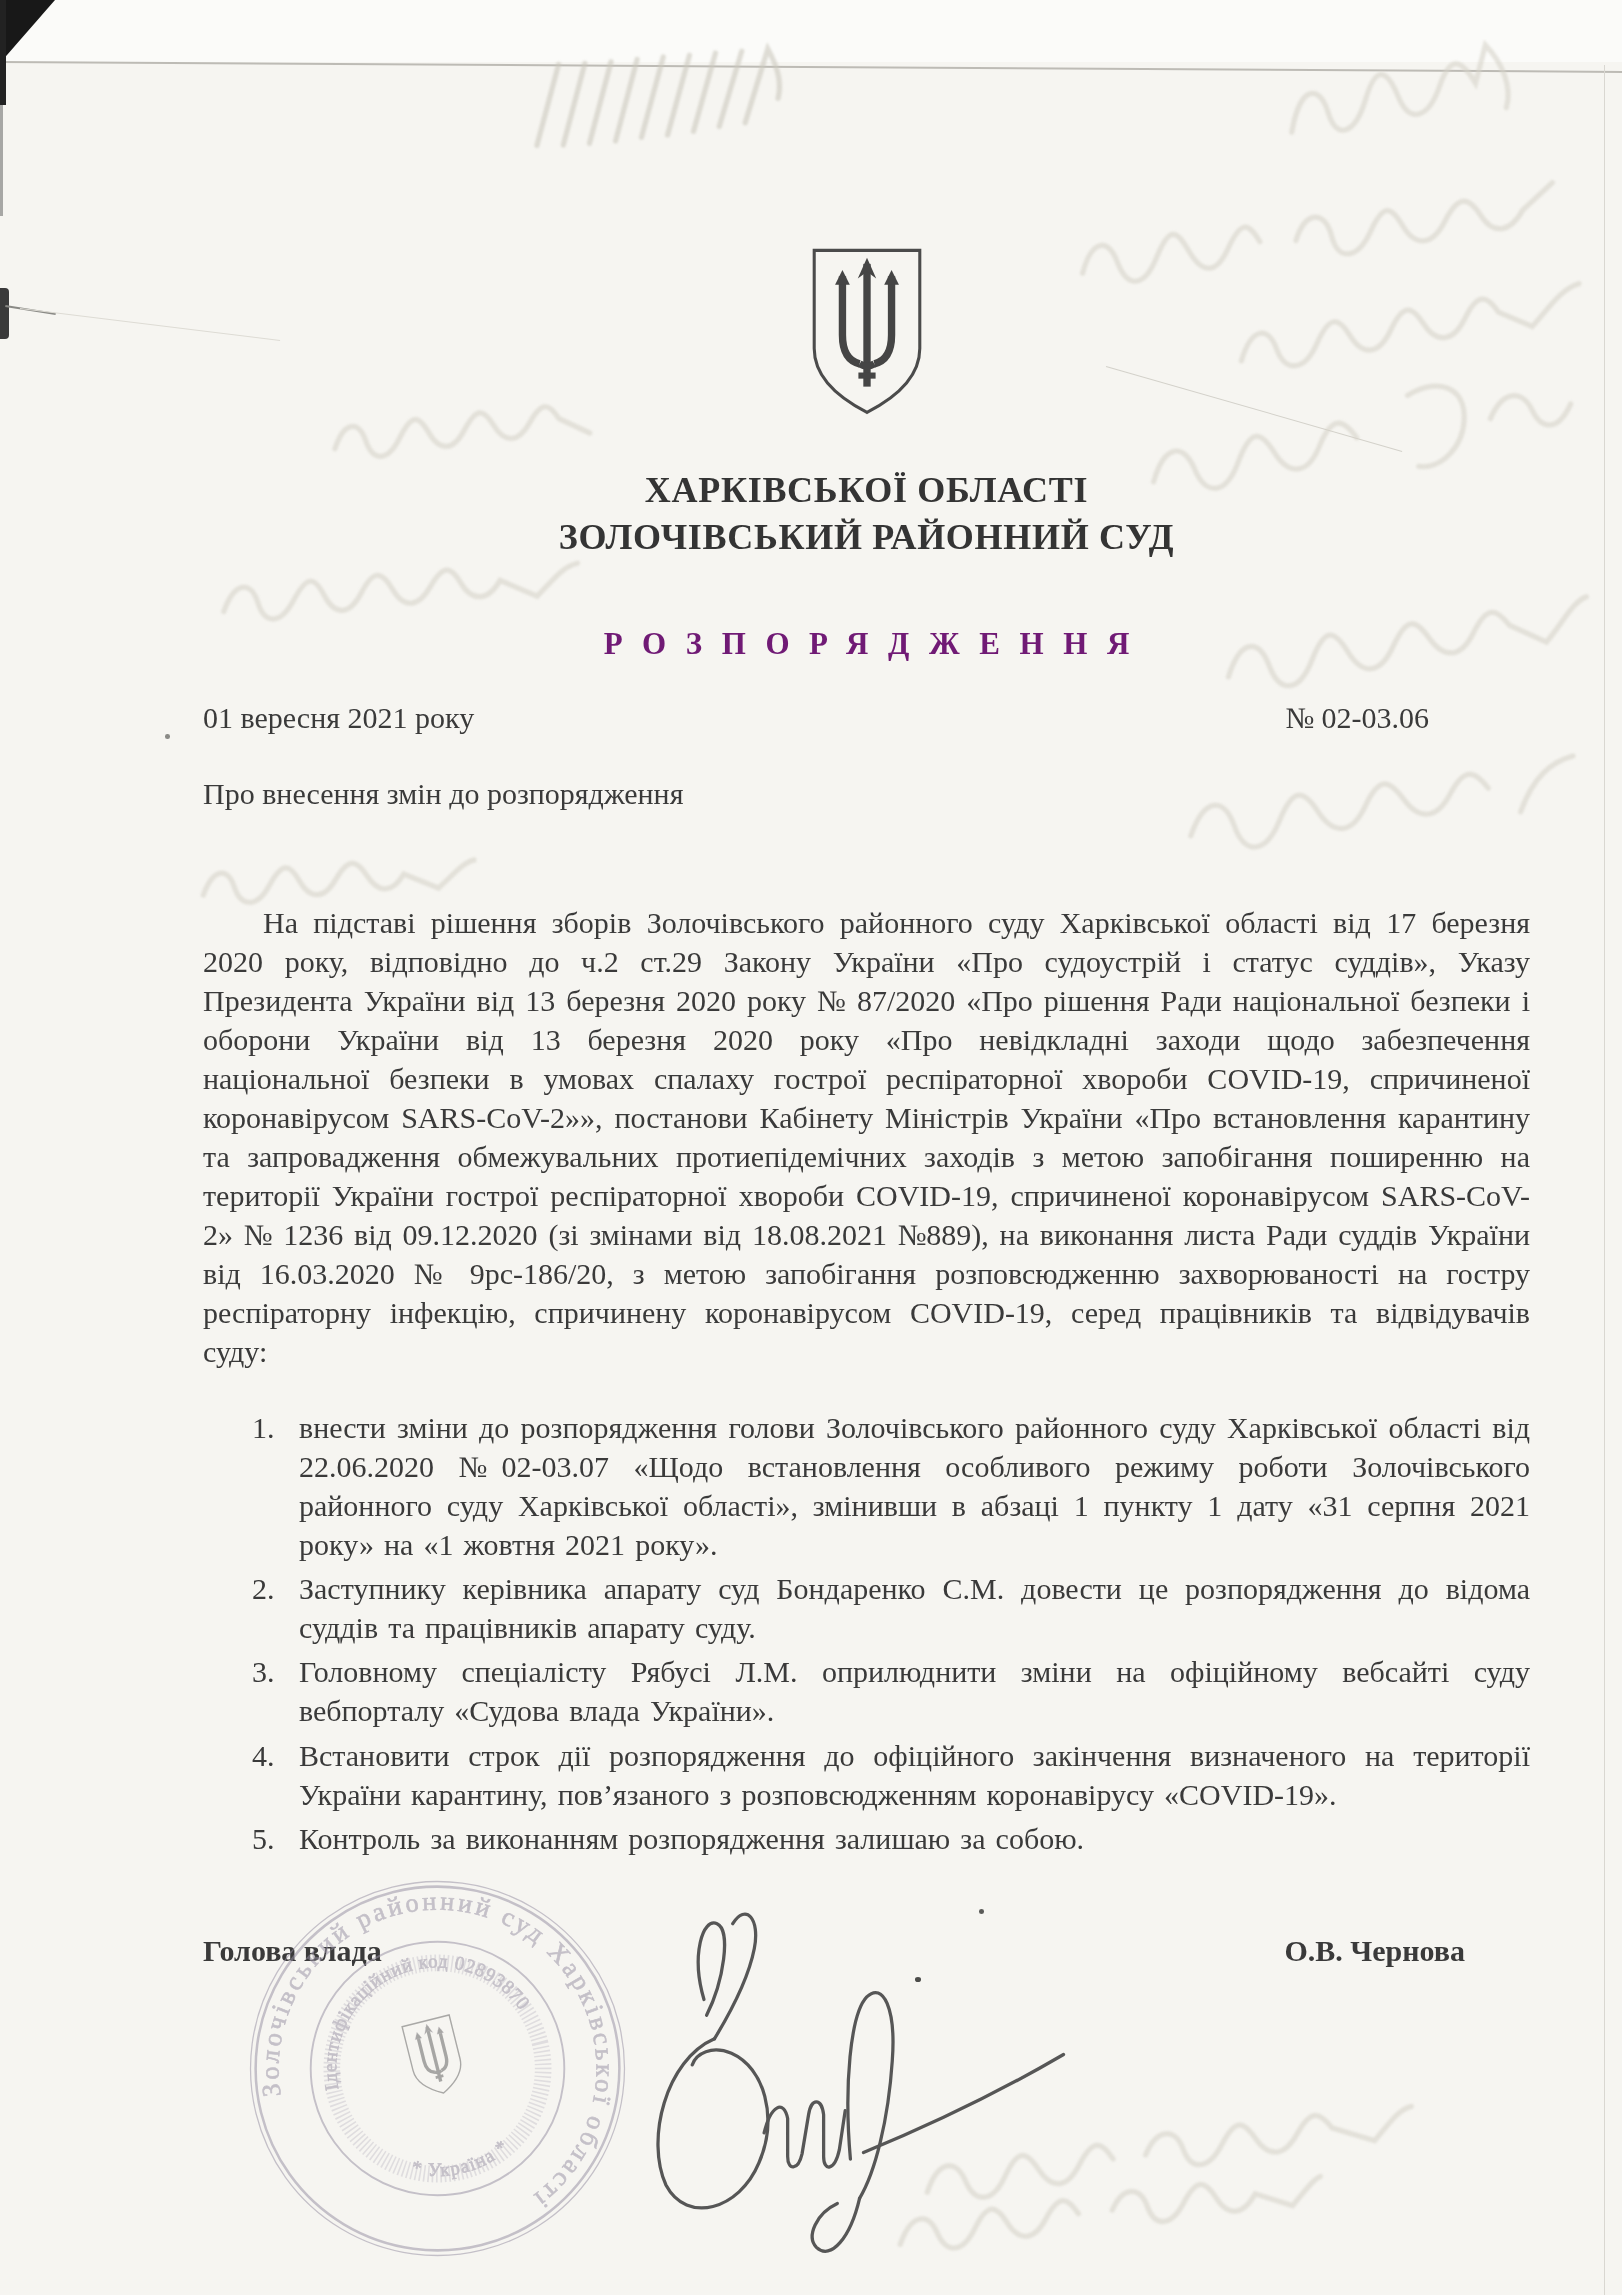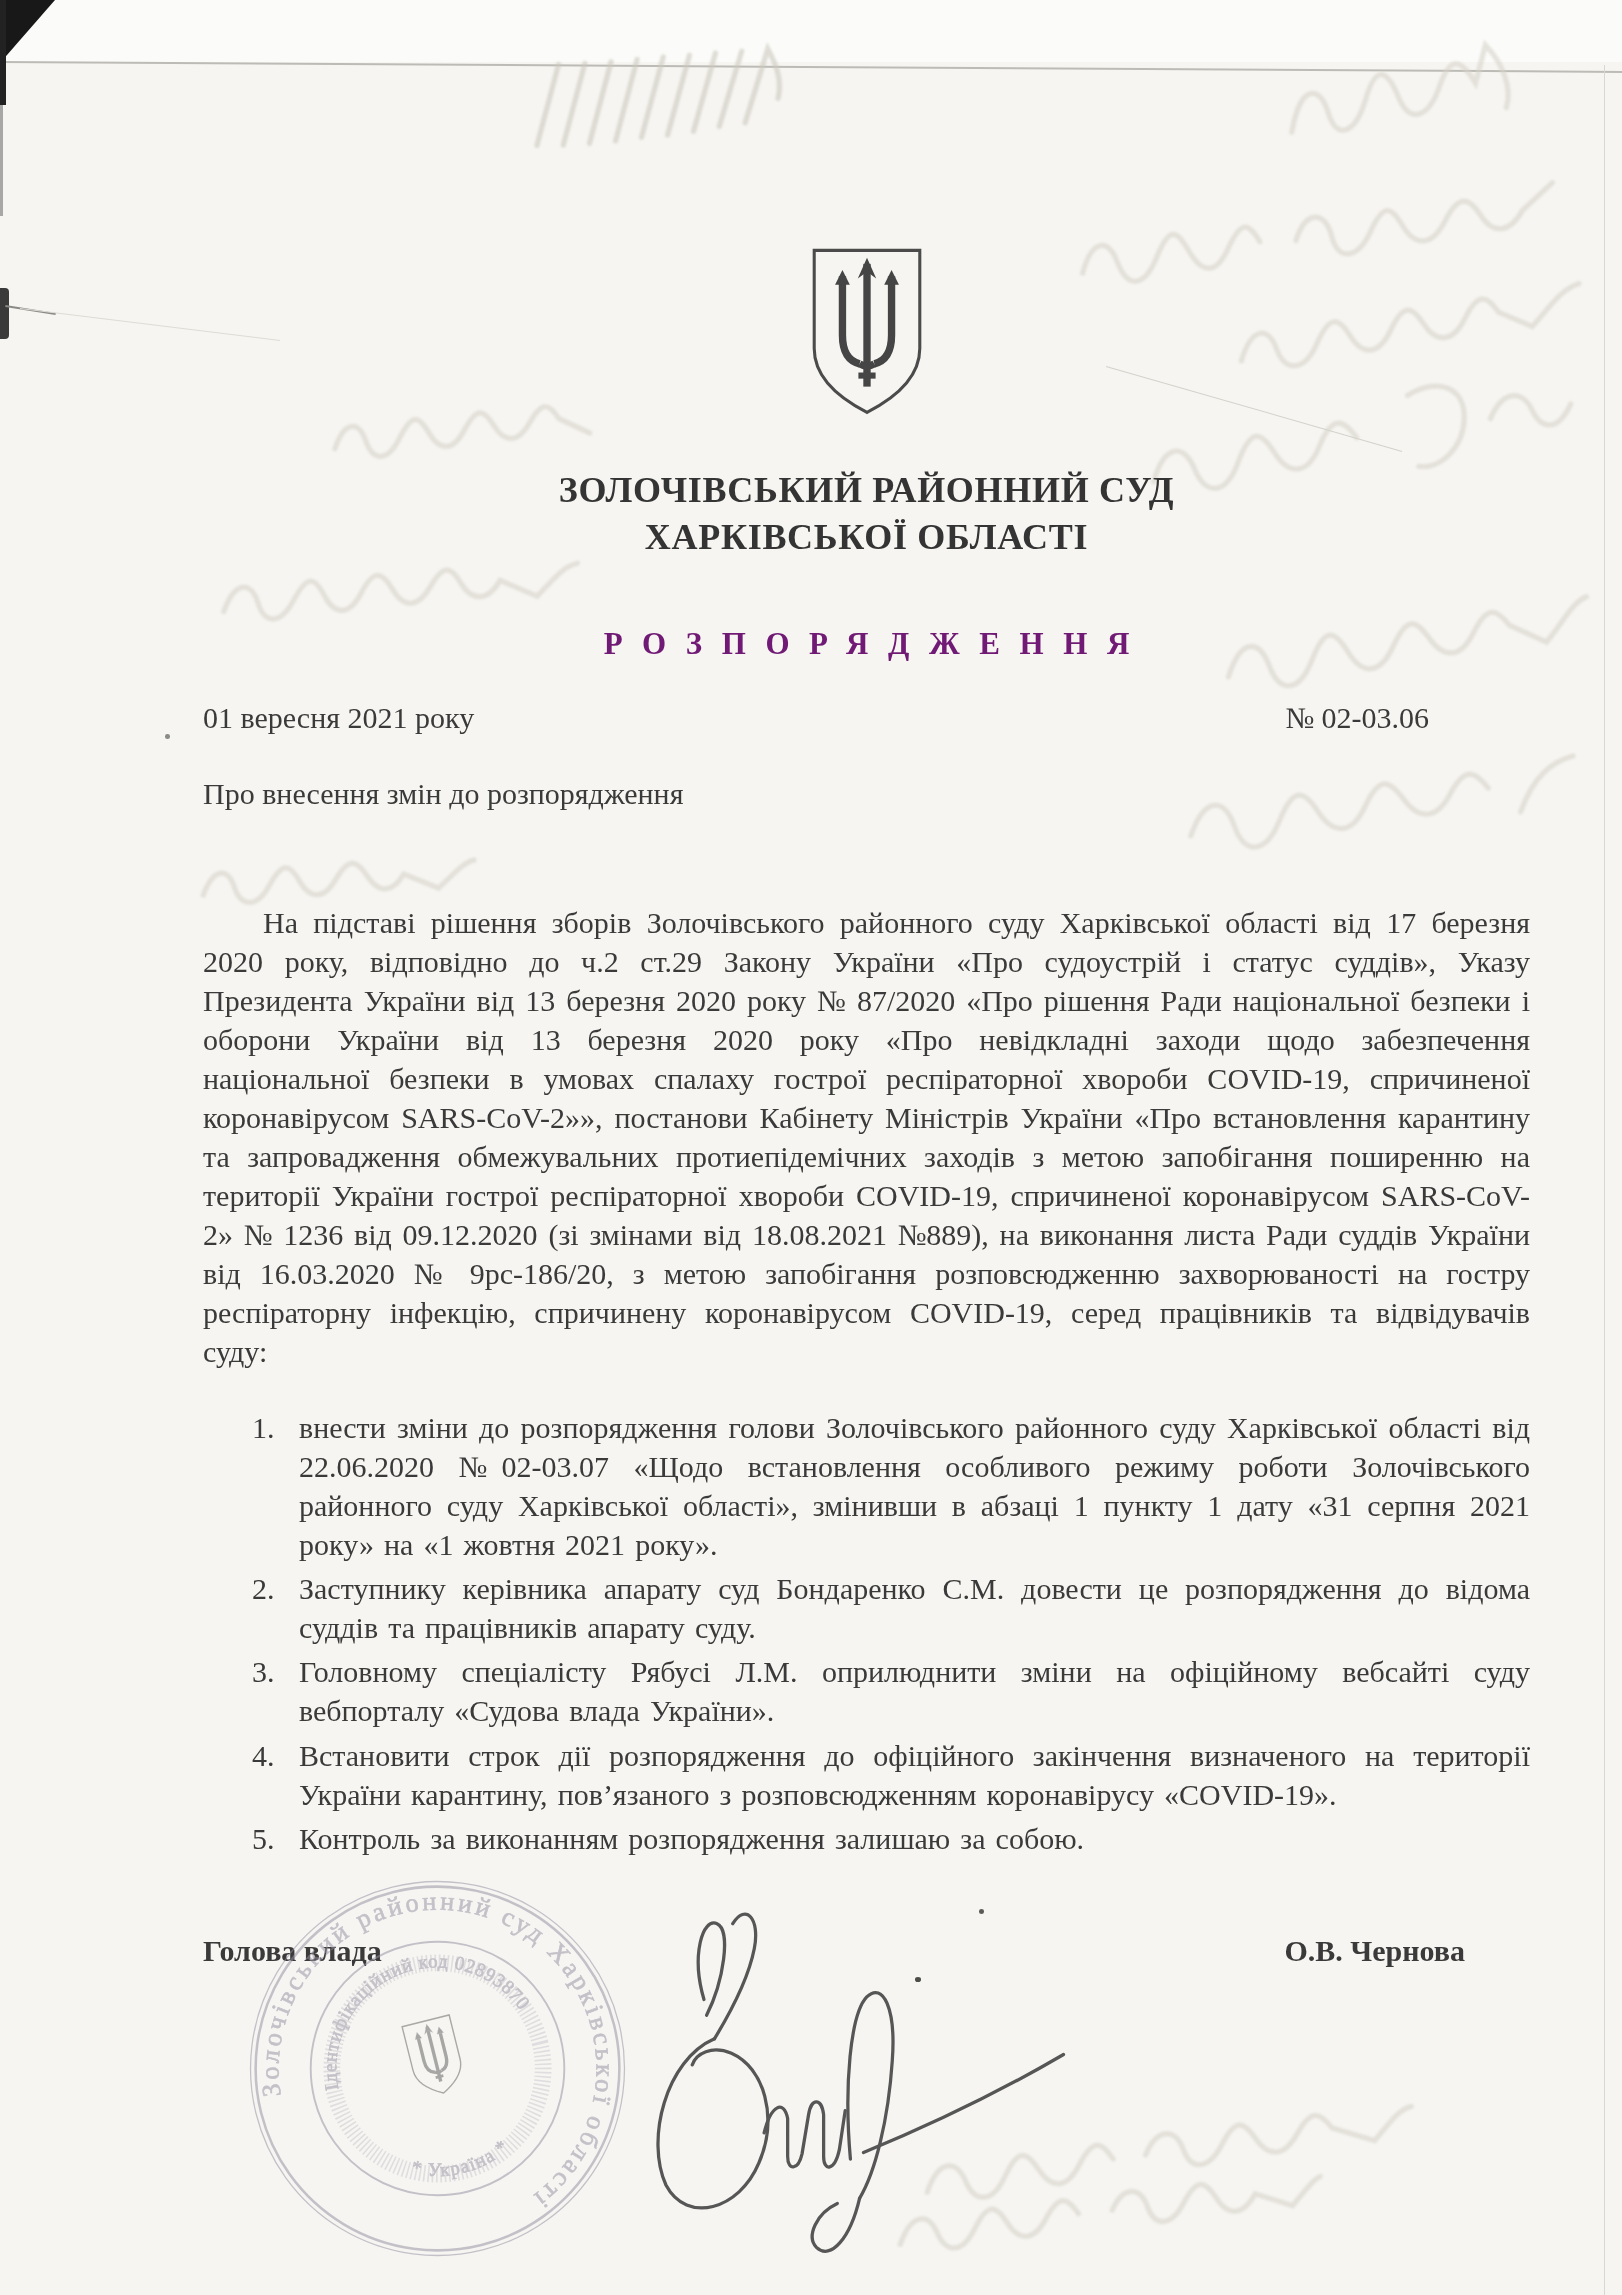--- a/index.html
+++ b/index.html
@@ -127,22 +127,22 @@
         <path d="M88,197 Q100,204 112,197"></path>
       </g>
       <path d="M100,24 L85,58 L100,47 L115,58 Z" fill="#454545"></path>
       <path d="M60,44 L48,68 L72,68 Z" fill="#454545"></path>
       <path d="M140,44 L128,68 L152,68 Z" fill="#454545"></path>
       <path d="M86,216 H114" stroke="#454545" stroke-width="10"></path>
     </g>
   </svg>
 
   <div class="court-name">
+    <div>ХАРКІВСЬКОЇ ОБЛАСТІ</div>
     <div>ЗОЛОЧІВСЬКИЙ РАЙОННИЙ СУД</div>
-    <div>ХАРКІВСЬКОЇ ОБЛАСТІ</div>
   </div>
 
   <div class="doc-type">РОЗПОРЯДЖЕННЯ</div>
 
   <div class="meta-row">
     <span class="meta-date">01 вересня 2021 року</span>
     <span class="meta-number">№ 02-03.06</span>
   </div>
 
   <div class="subject">

